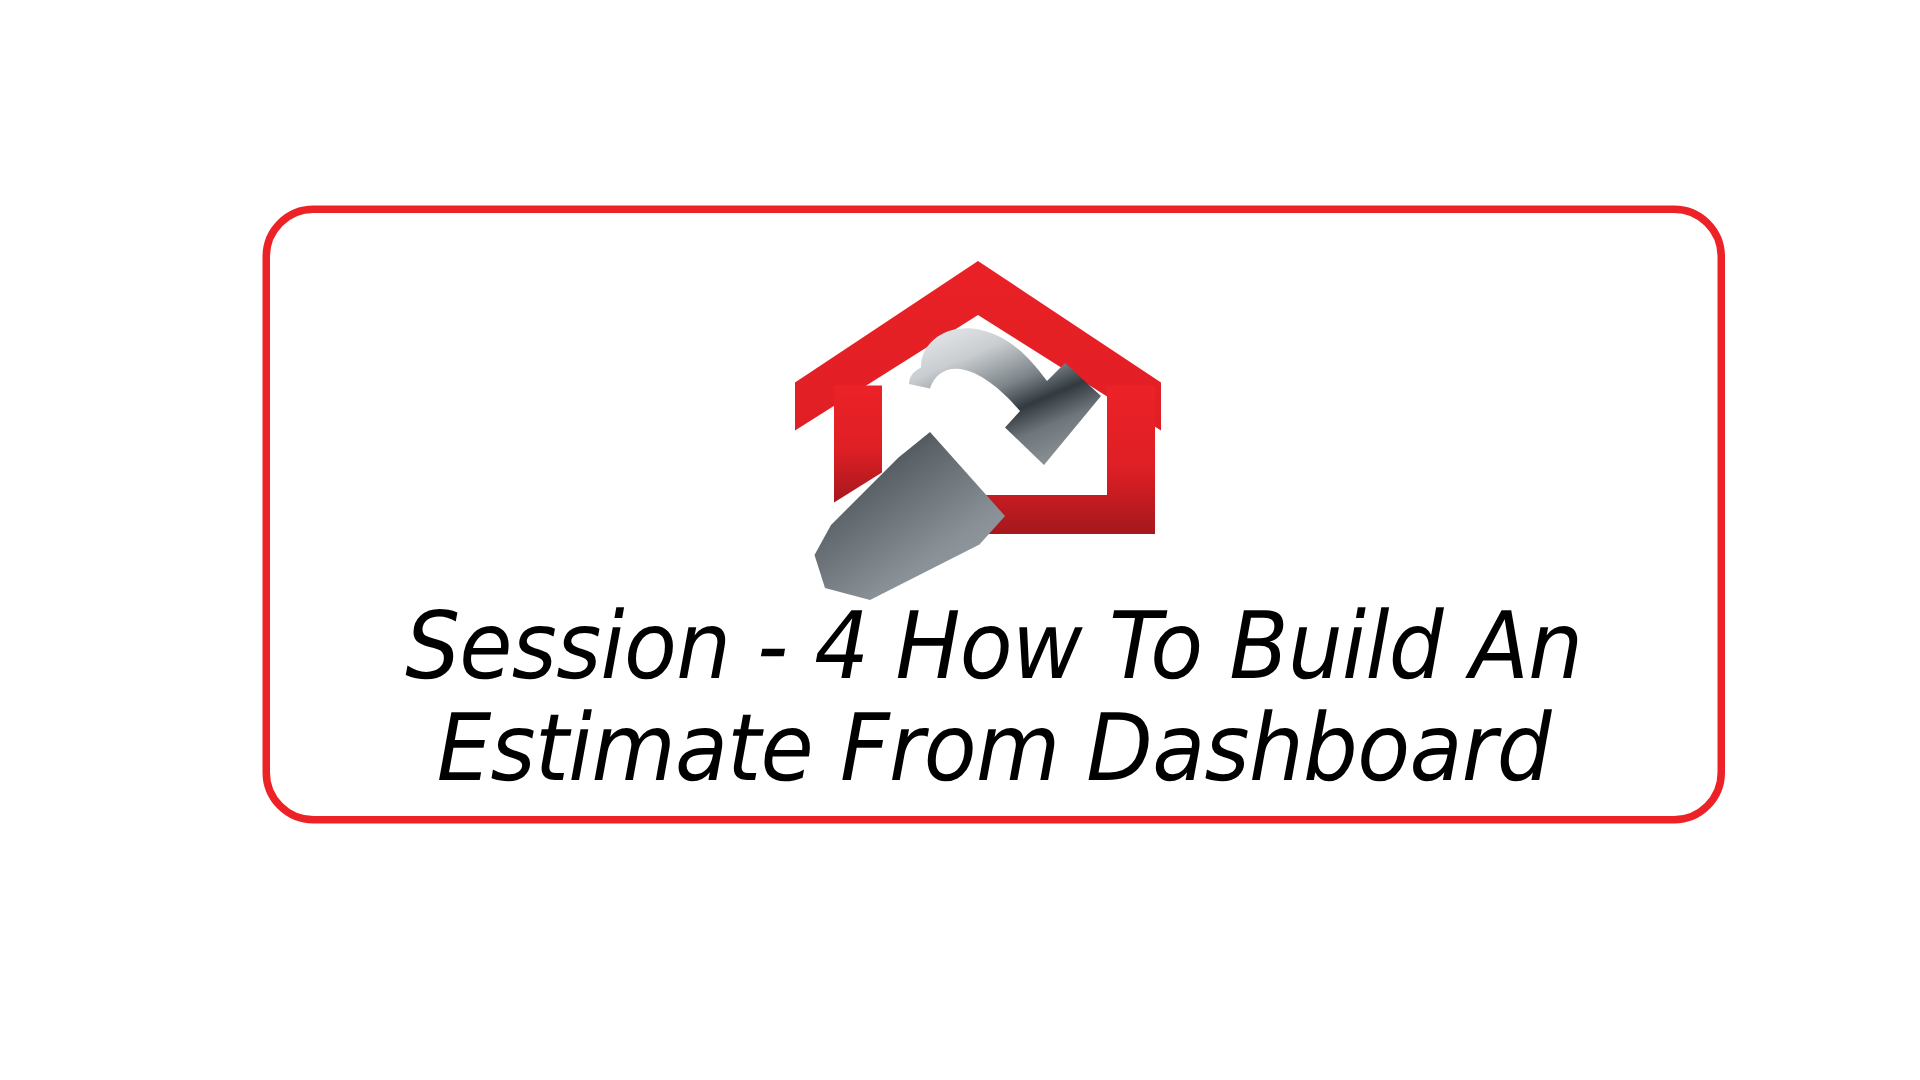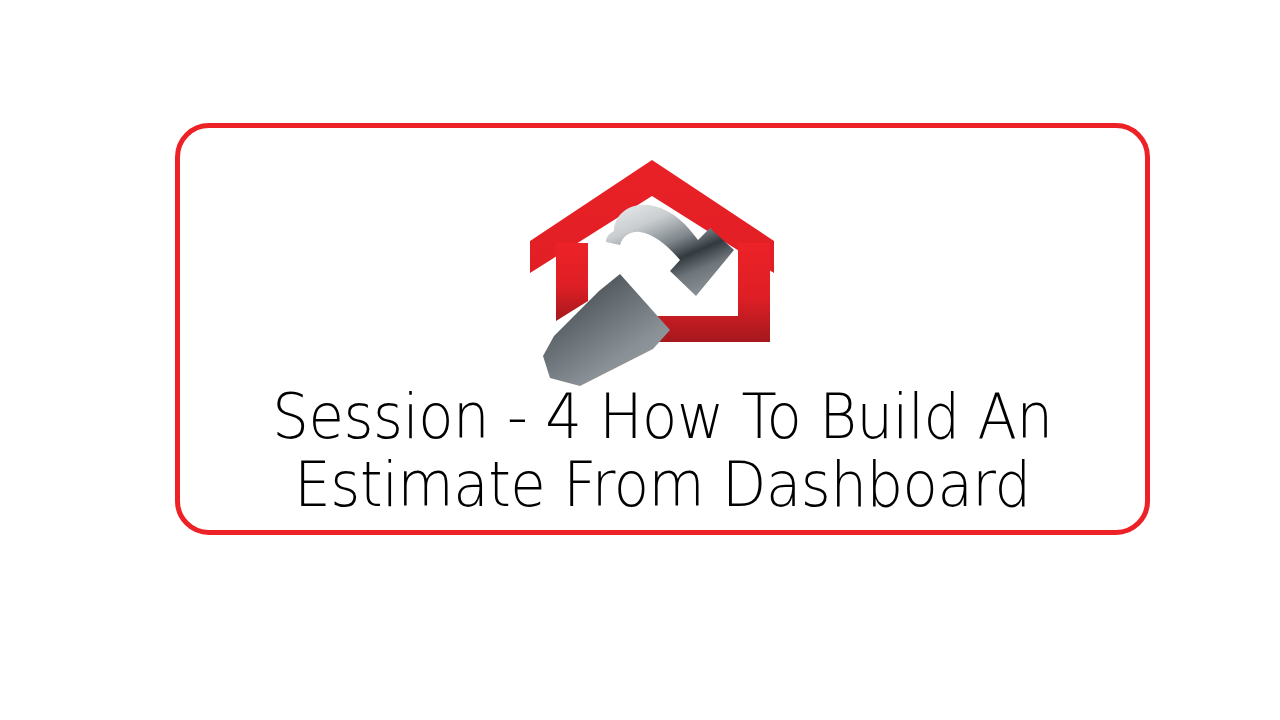--- a/index.html
+++ b/index.html
@@ -19,27 +19,28 @@
     position: relative;
     width: 1280px;
     height: 720px;
     background: #ffffff;
   }
 
   
   #title-card {
     position: absolute;
     left: 175px;
-    top: 123px;
+    top: 137px;
     width: 975px;
     height: 412px;
     box-sizing: border-box;
     border: 5px solid #ED2227;
     border-radius: 34px;
     background: #ffffff;
+    font-style: italic;
   }
 
   
   #logo {
     position: absolute;
     left: 322px;   
     top: 18px;
     width: 300px;
     height: 240px;
   }

